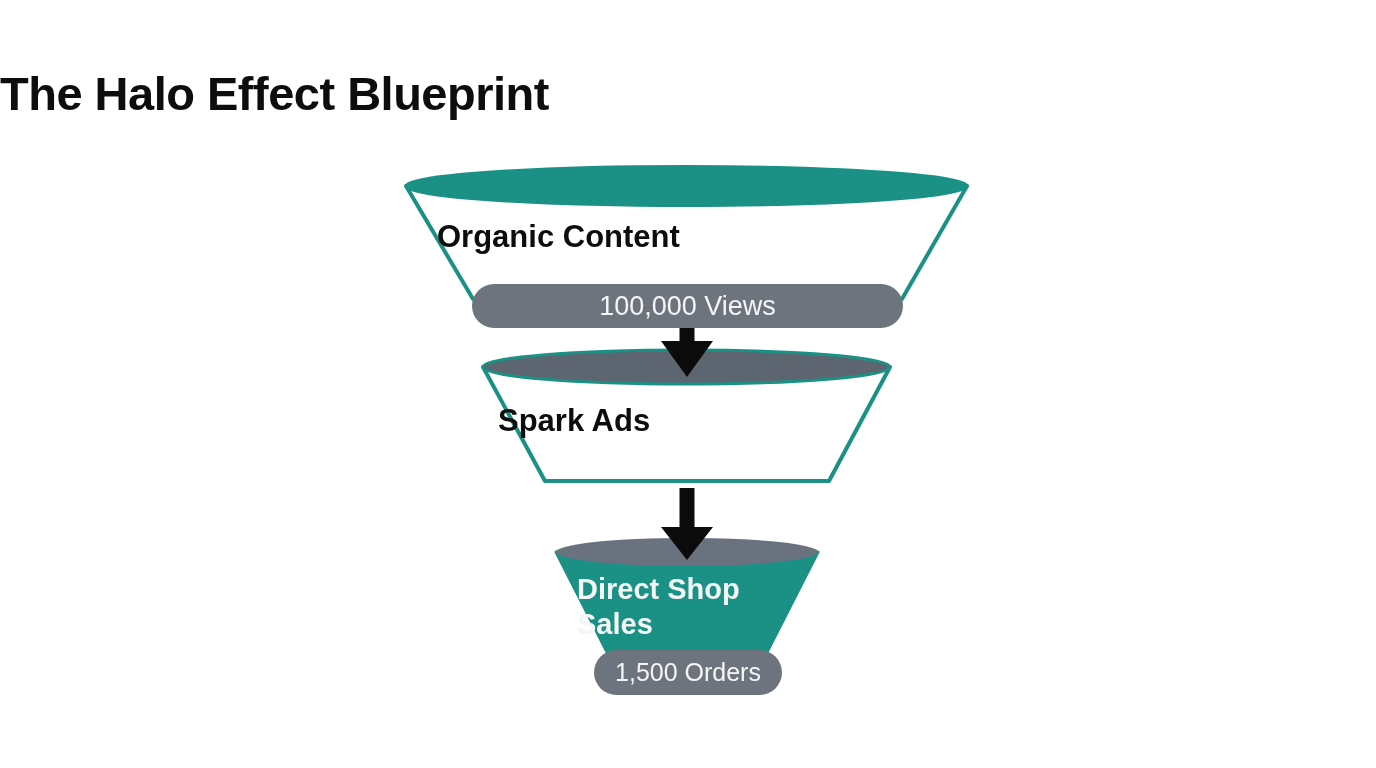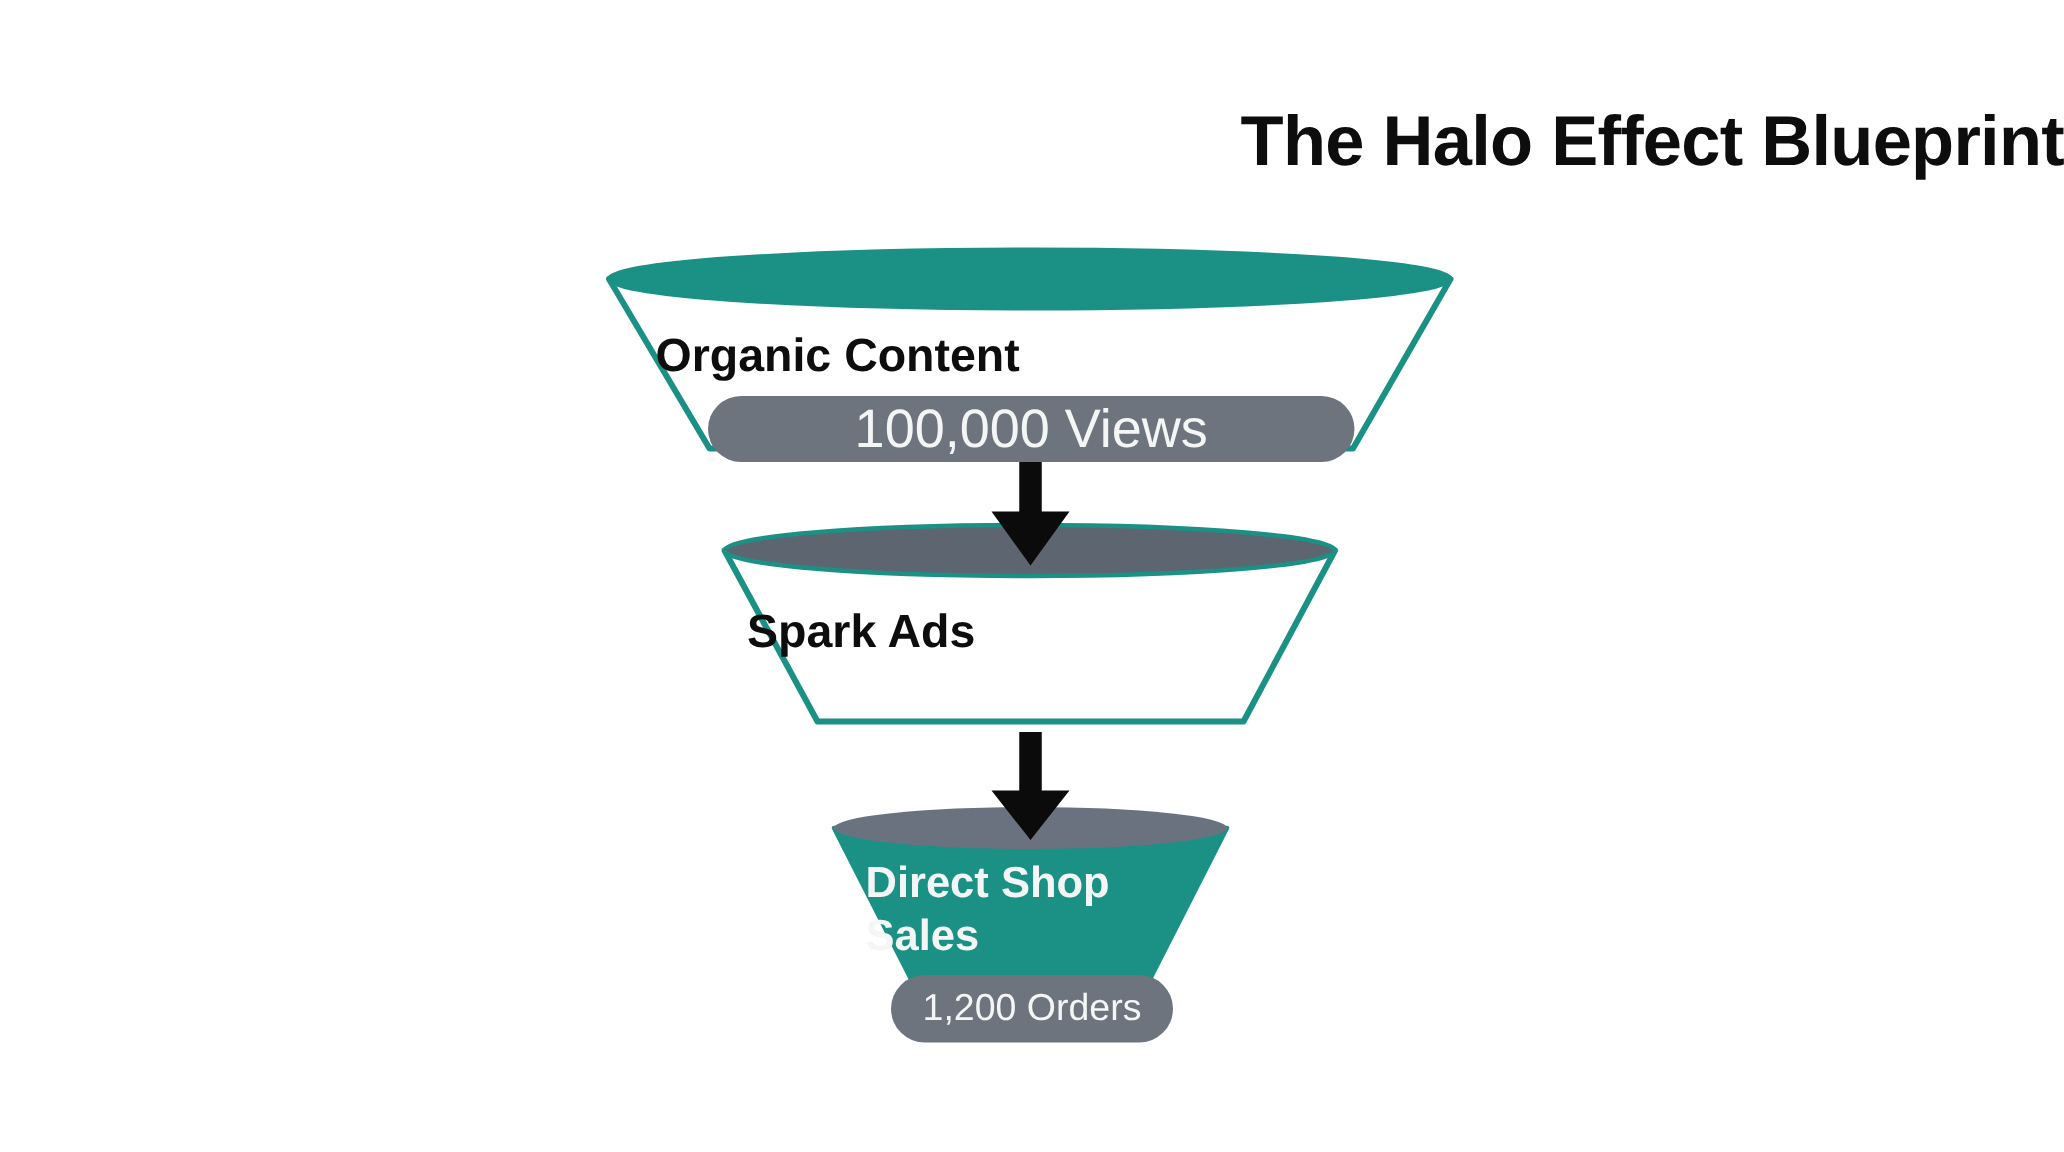--- a/index.html
+++ b/index.html
@@ -17,21 +17,21 @@
   body{
     background:var(--paper);
     font-family:"Liberation Sans","DejaVu Sans",sans-serif;
     position:relative;
     overflow:hidden;
   }
   .canvas{position:absolute;inset:0;}
   .title{
     position:absolute;
     top:66px;left:0;width:100%;
-    text-align:right;
+    text-align:left;
     font-size:47px;
     font-weight:800;
     letter-spacing:-0.5px;
     color:var(--ink);
   }
   .shapes{position:absolute;inset:0;width:100%;height:100%;}
   .trap-open{fill:var(--paper);stroke:var(--teal);stroke-width:4;stroke-linejoin:round;}
   .ell-teal{fill:var(--teal);stroke:var(--teal);stroke-width:3;}
   .ell-slate{fill:var(--slate);stroke:var(--teal);stroke-width:3;}
   .ell-slate-light{fill:var(--slate-light);}
@@ -51,21 +51,21 @@
     color:var(--light-text);
   }
   .pill{
     position:absolute;
     background:var(--pill);
     border-radius:23px;
     color:var(--light-text);
     text-align:center;
     font-weight:400;
   }
-  .pill-1{top:264px;left:472px;width:431px;height:44px;font-size:36px;line-height:44px;}
+  .pill-1{top:284px;left:472px;width:431px;height:44px;font-size:27px;line-height:44px;}
   .pill-2{top:450px;left:539px;width:298px;height:45px;font-size:27px;line-height:45px;}
   .pill-3{top:650px;left:594px;width:188px;height:45px;font-size:25px;line-height:45px;}
 </style>
 </head>
 <body>
 
 <div class="canvas">
 
   <h1 class="title">The Halo Effect Blueprint</h1>
 
@@ -83,15 +83,15 @@
     <path class="arrow" d="M679.5,300 L694.5,300 L694.5,341 L713,341 L687,377 L661,341 L679.5,341 Z"></path>
     <path class="arrow" d="M679.5,488 L694.5,488 L694.5,527 L713,527 L687,560 L661,527 L679.5,527 Z"></path>
   </svg>
 
   <div class="stage-label label-1">Organic Content</div>
   <div class="pill pill-1">100,000 Views</div>
 
   <div class="stage-label label-2">Spark Ads</div>
 
   <div class="stage-label label-3">Direct Shop Sales</div>
-  <div class="pill pill-3">1,200 Orders</div>
+  <div class="pill pill-3">1,500 Orders</div>
 
 </div>
 
 </body></html>

